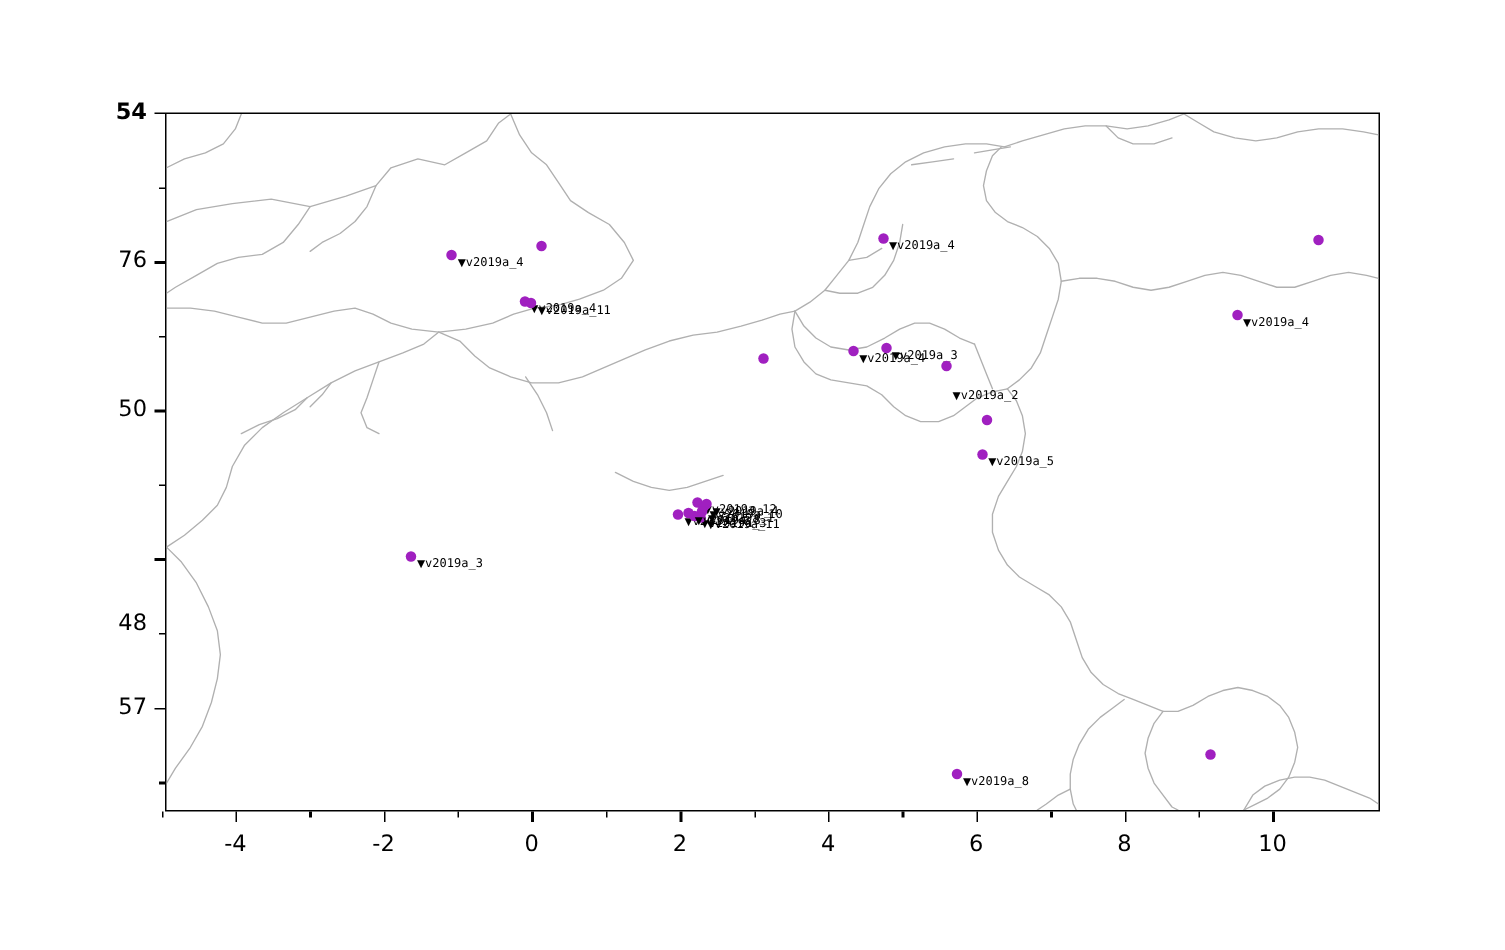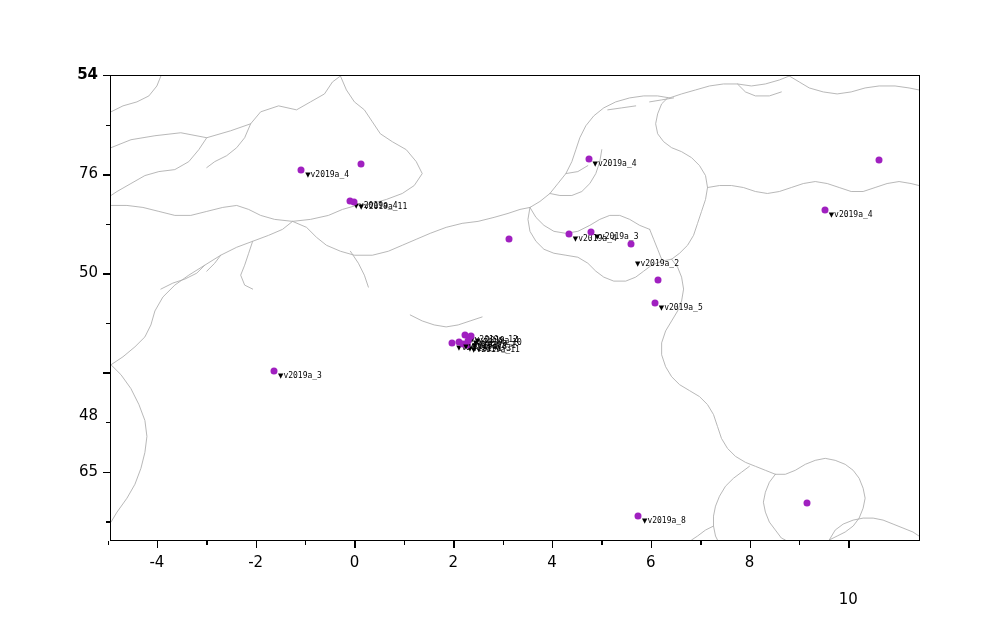--- a/index.html
+++ b/index.html
@@ -148,31 +148,31 @@
       <div class="tlabel xlabel" style="left: 354.482px; top: 553px;">0</div>
       <div class="tick" style="left: 453.262px; top: 541px; width: 1.4px; height: 7px;"></div>
       <div class="tlabel xlabel" style="left: 453.262px; top: 553px;">2</div>
       <div class="tick" style="left: 552.043px; top: 541px; width: 1.4px; height: 7px;"></div>
       <div class="tlabel xlabel" style="left: 552.043px; top: 553px;">4</div>
       <div class="tick" style="left: 650.823px; top: 541px; width: 1.4px; height: 7px;"></div>
       <div class="tlabel xlabel" style="left: 650.823px; top: 553px;">6</div>
       <div class="tick" style="left: 749.604px; top: 541px; width: 1.4px; height: 7px;"></div>
       <div class="tlabel xlabel" style="left: 749.604px; top: 553px;">8</div>
       <div class="tick" style="left: 848.384px; top: 541px; width: 1.4px; height: 7px;"></div>
-      <div class="tlabel xlabel" style="left: 848.384px; top: 553px; margin-top: 37px;">10</div>
+      <div class="tlabel xlabel" style="left: 848.384px; top: 553px;">10</div>
       <div class="tick" style="left: 107.53px; top: 541px; width: 1.4px; height: 4px;"></div>
       <div class="tick" style="left: 206.311px; top: 541px; width: 1.4px; height: 4px;"></div>
       <div class="tick" style="left: 305.091px; top: 541px; width: 1.4px; height: 4px;"></div>
       <div class="tick" style="left: 403.872px; top: 541px; width: 1.4px; height: 4px;"></div>
       <div class="tick" style="left: 502.652px; top: 541px; width: 1.4px; height: 4px;"></div>
       <div class="tick" style="left: 601.433px; top: 541px; width: 1.4px; height: 4px;"></div>
       <div class="tick" style="left: 700.213px; top: 541px; width: 1.4px; height: 4px;"></div>
       <div class="tick" style="left: 798.994px; top: 541px; width: 1.4px; height: 4px;"></div>
       <div class="tick" style="left: 103px; top: 471.596px; width: 7px; height: 1.4px;"></div>
-      <div class="tlabel ylabel" style="left: 52px; top: 471.596px; width: 46px;">65</div>
+      <div class="tlabel ylabel" style="left: 52px; top: 471.596px; width: 46px;">57</div>
       <div class="tick" style="left: 103px; top: 372.447px; width: 7px; height: 1.4px;"></div>
       <div class="tlabel ylabel" style="left: 52px; top: 372.447px; width: 46px; margin-top: 44px;">48</div>
       <div class="tick" style="left: 103px; top: 273.298px; width: 7px; height: 1.4px;"></div>
       <div class="tlabel ylabel" style="left: 52px; top: 273.298px; width: 46px;">50</div>
       <div class="tick" style="left: 103px; top: 174.149px; width: 7px; height: 1.4px;"></div>
       <div class="tlabel ylabel" style="left: 52px; top: 174.149px; width: 46px;">76</div>
       <div class="tick" style="left: 103px; top: 75px; width: 7px; height: 1.4px;"></div>
       <div class="tlabel ylabel" style="left: 52px; top: 75px; width: 46px; font-weight: bold;">54</div>
       <div class="tick" style="left: 106px; top: 521.17px; width: 4px; height: 1.4px;"></div>
       <div class="tick" style="left: 106px; top: 422.021px; width: 4px; height: 1.4px;"></div>

